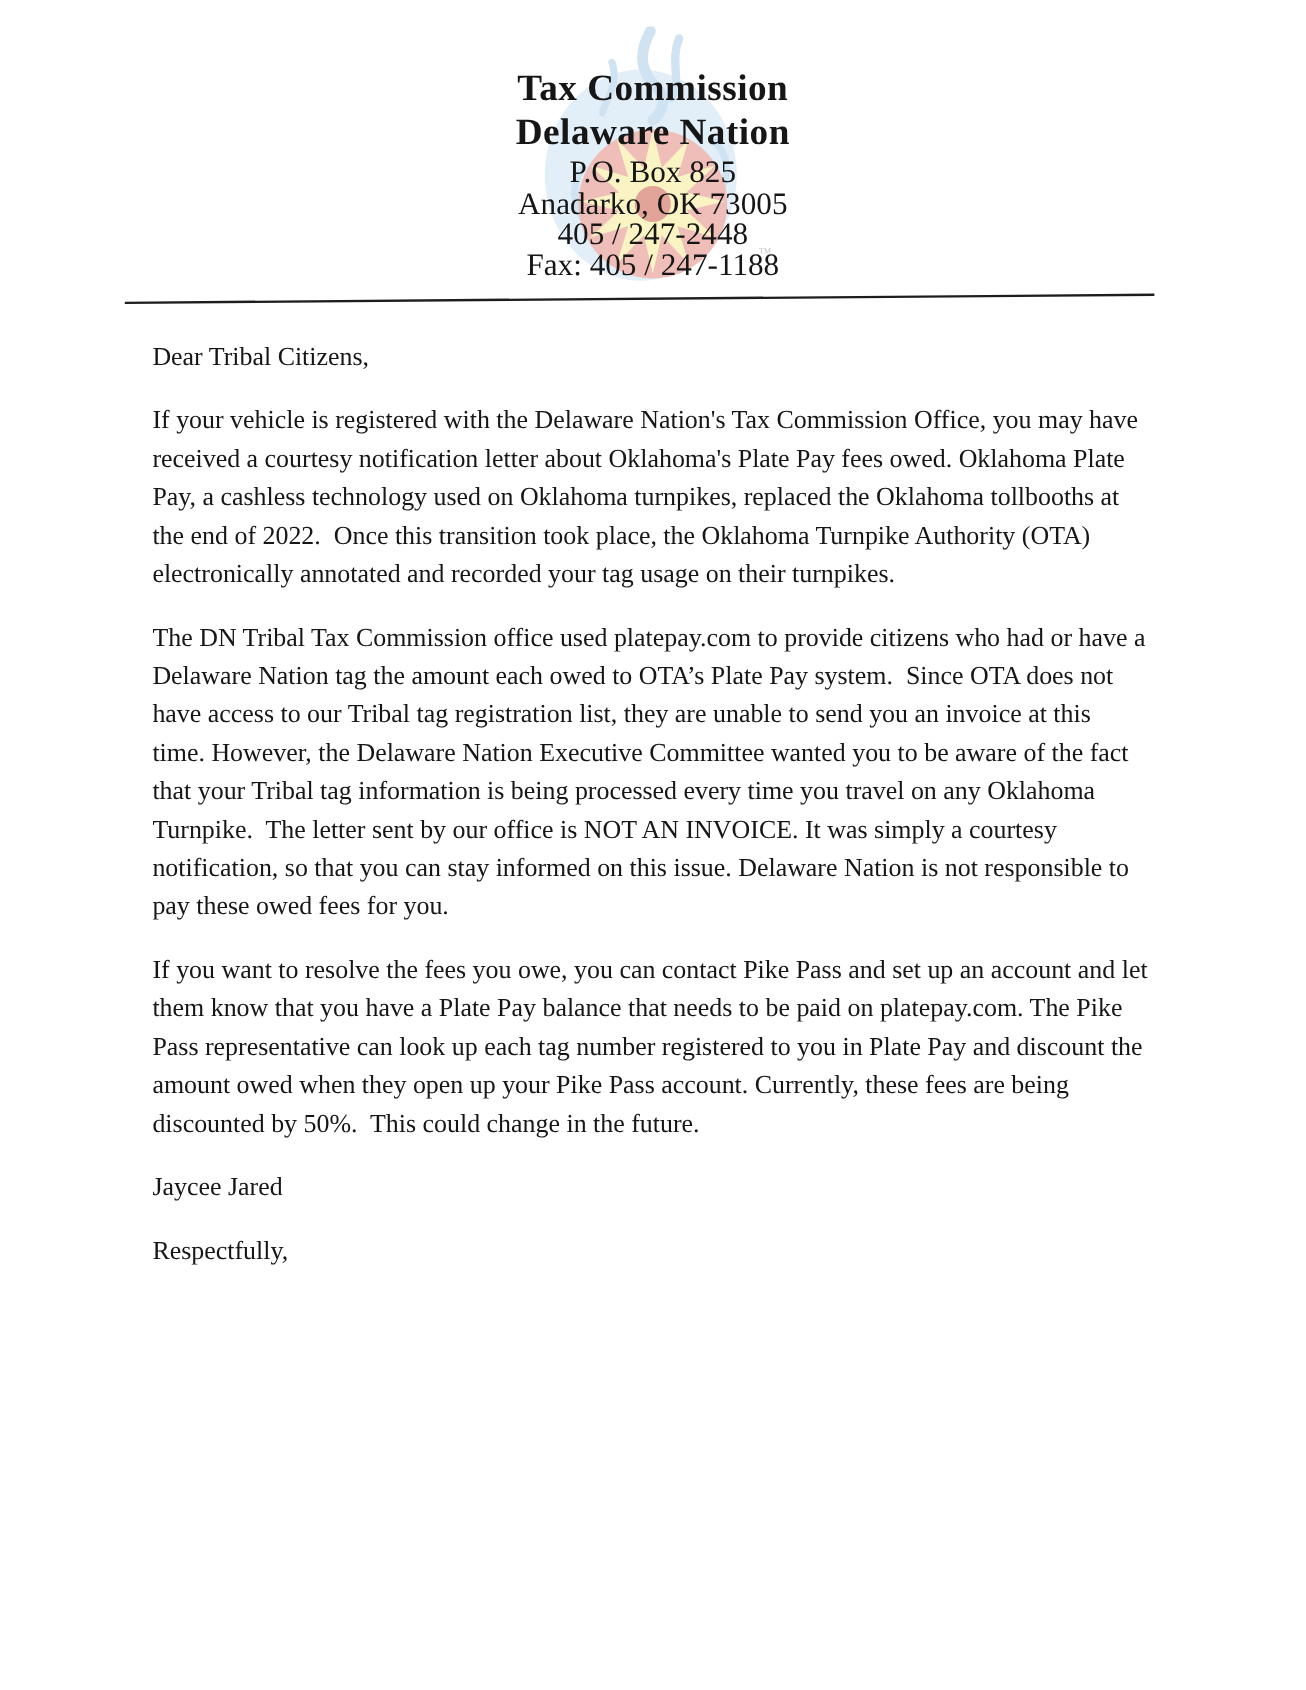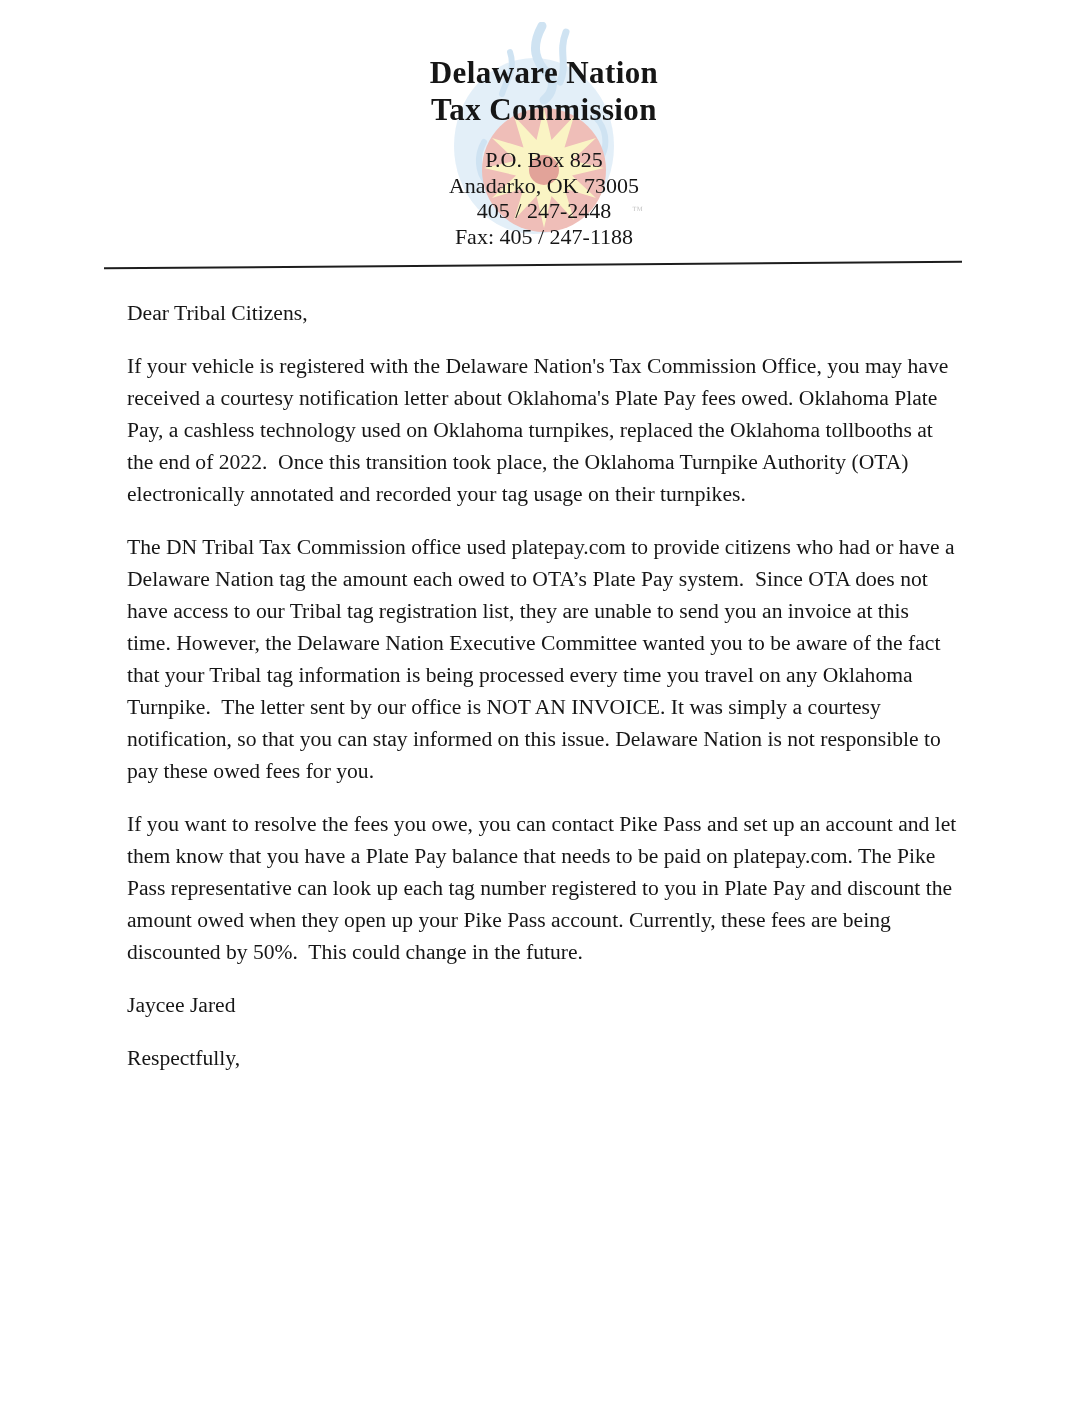--- a/index.html
+++ b/index.html
@@ -29,23 +29,23 @@
     position: relative;
     z-index: 1;
     font-size: 31px;
     font-weight: 700;
     line-height: 37px;
     letter-spacing: 0.4px;
   }
   .addr {
     position: relative;
     z-index: 1;
-    font-size: 22px;
+    font-size: 26px;
     line-height: 25.5px;
-    margin-top: 19px;
+    margin-top: 3px;
   }
   .rule {
     border: none;
     border-top: 2px solid #1d1d1d;
     width: 858px;
     margin: 15px 0 0 104px;
     transform: rotate(-0.45deg);
   }
   .letter-body {
     margin: 31px 130px 0 127px;
@@ -77,22 +77,22 @@
 
         <polygon points="186,146 154,153.5 178,176 146.5,166.5 156,198 133.5,174 126,206 118.5,174 96,198 105.5,166.5 74,176 98,153.5 66,146 98,138.5 74,116 105.5,125.5 96,94 118.5,118 126,86 133.5,118 156,94 146.5,125.5 178,116 154,138.5" fill="#f7ec95"></polygon>
 
         <circle cx="126" cy="148" r="15" fill="#cc5847"></circle>
 
         <text x="214" y="192" font-size="11" fill="#9a9a9a">™</text>
       </svg>
     </div>
 
     <div class="org-name">
+      <div>Tax Commission</div>
       <div>Delaware Nation</div>
-      <div>Tax Commission</div>
     </div>
 
     <div class="addr">
       <div>P.O. Box 825</div>
       <div>Anadarko, OK 73005</div>
       <div>405 / 247-2448</div>
       <div>Fax: 405 / 247-1188</div>
     </div>
   </div>
 

